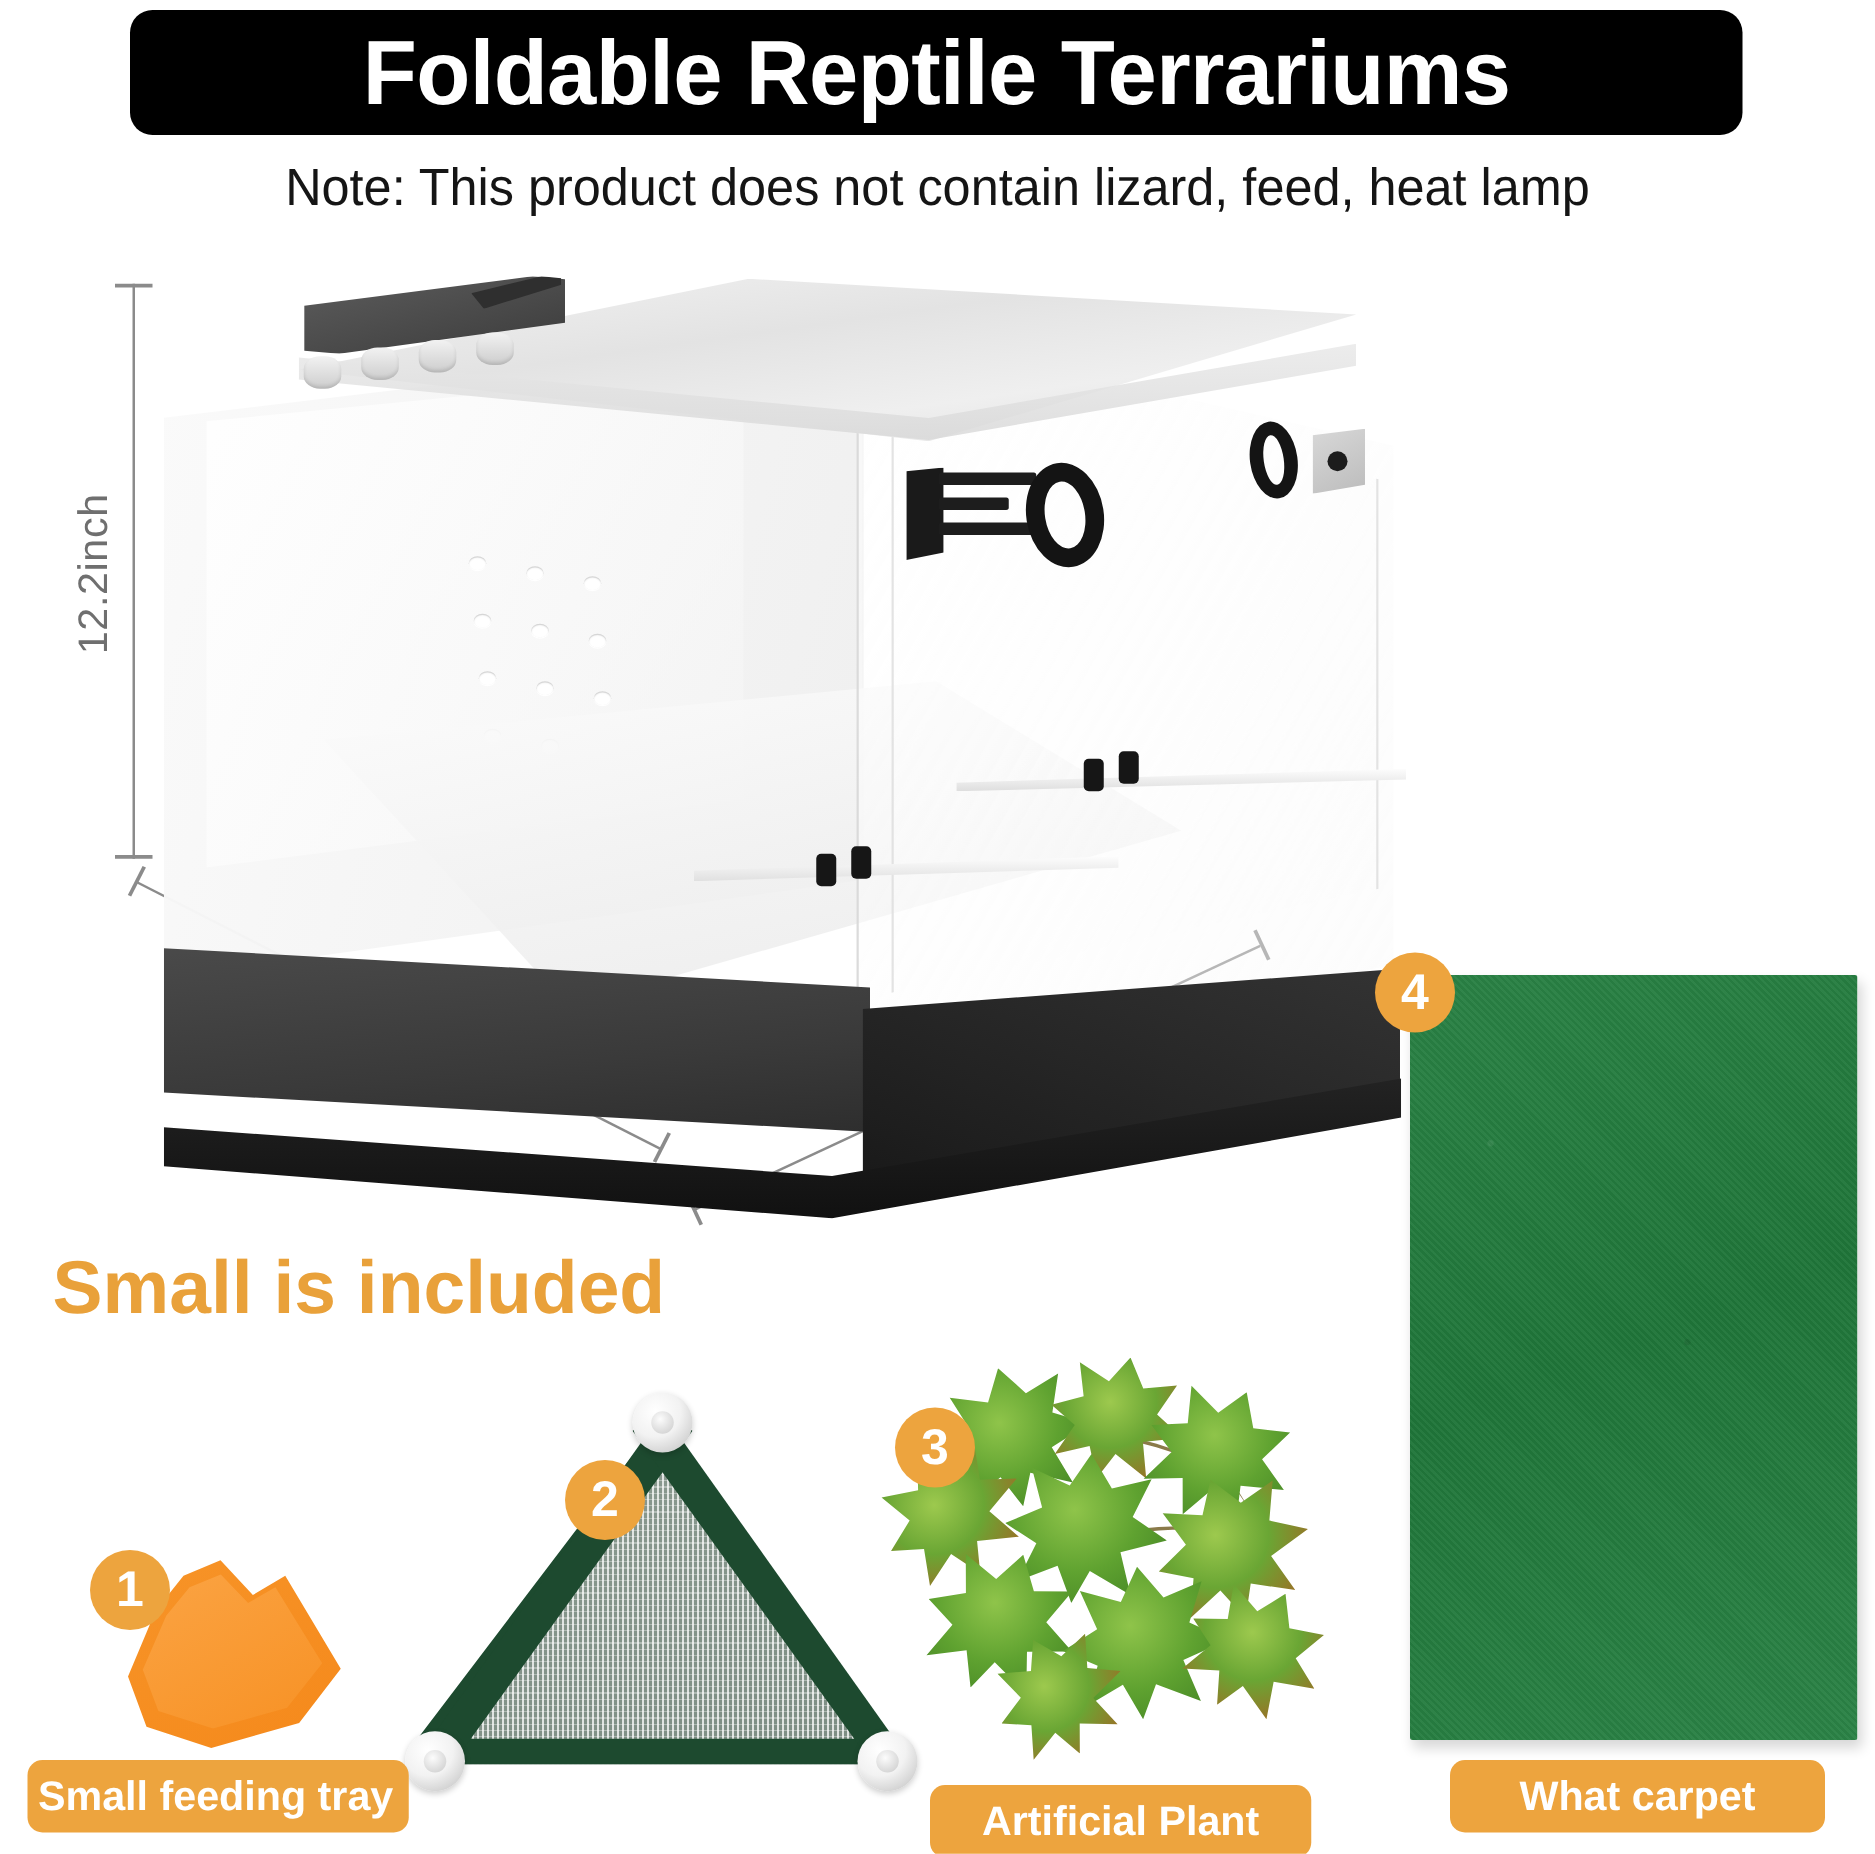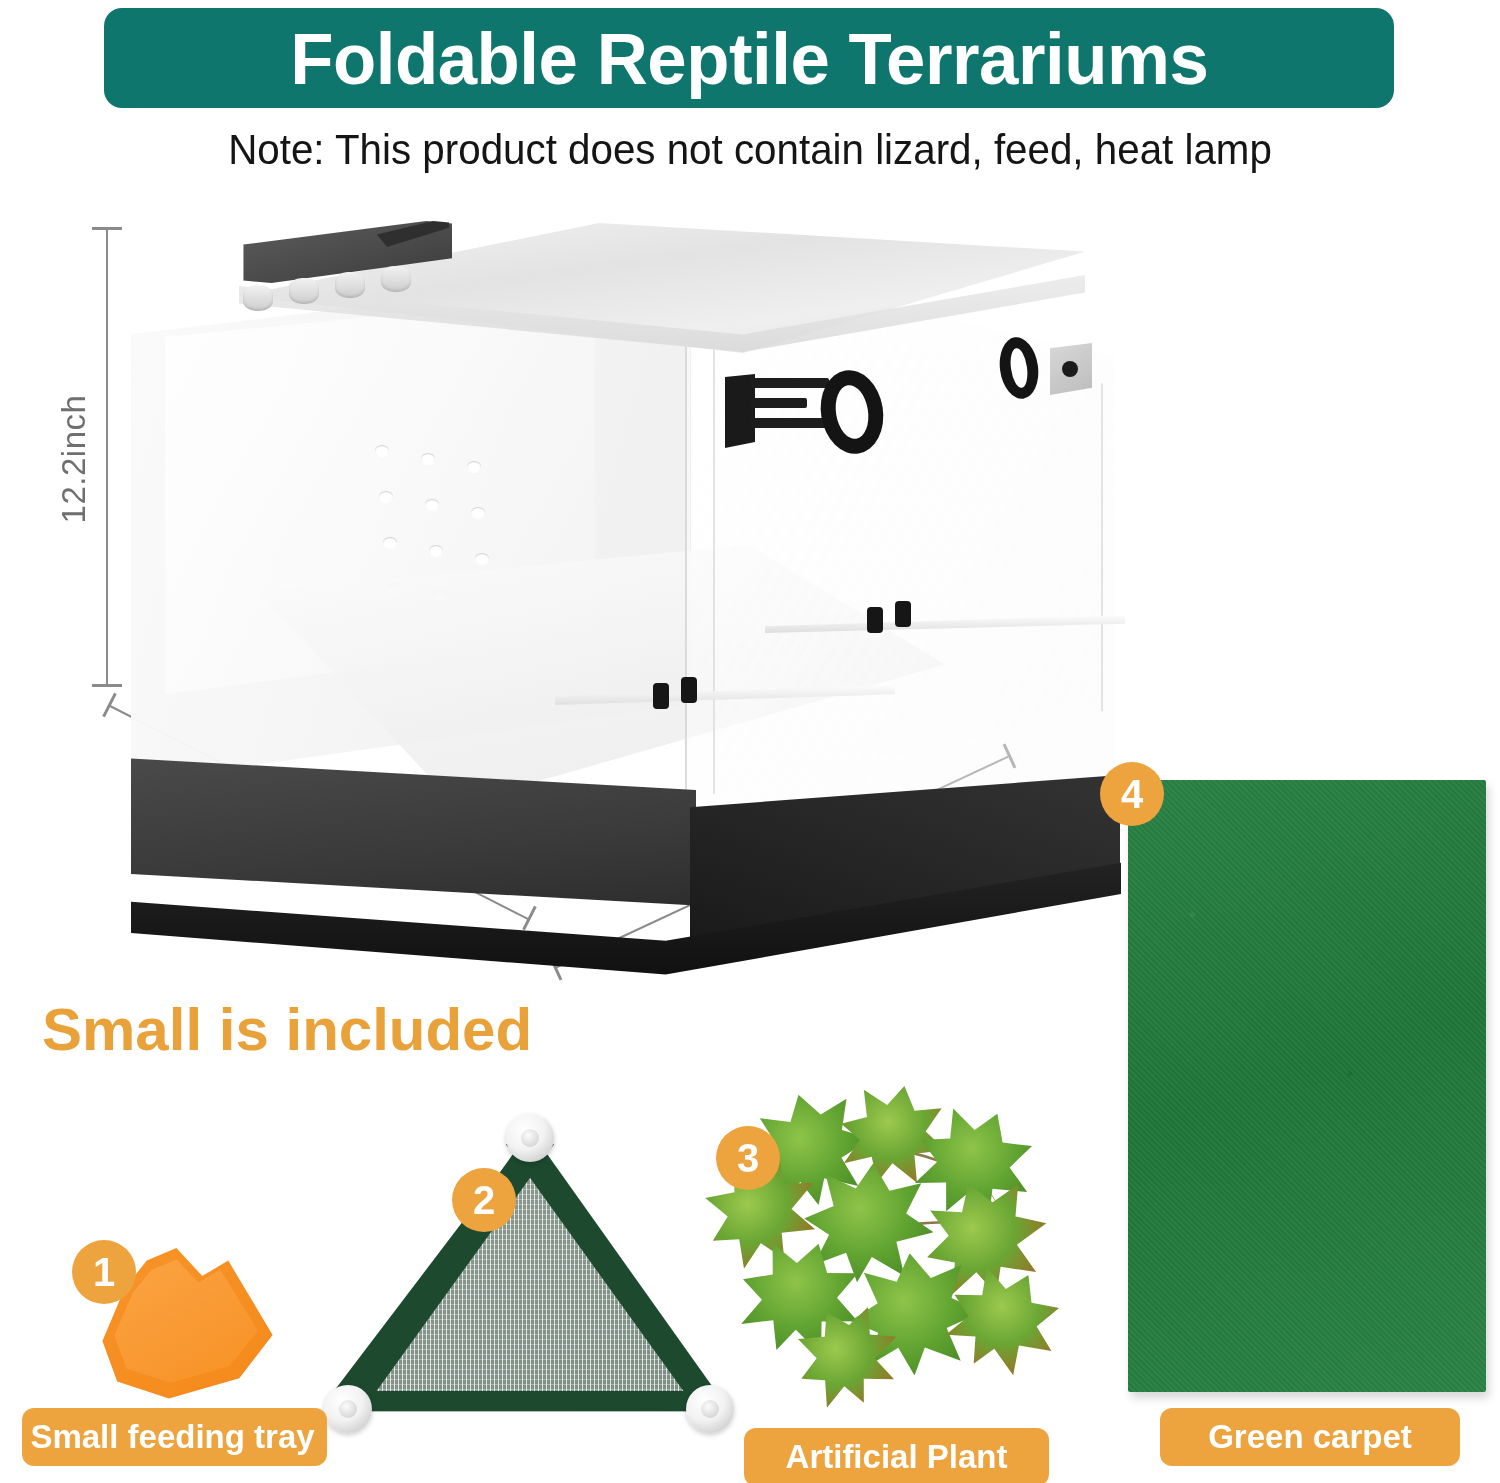--- a/index.html
+++ b/index.html
@@ -8,21 +8,21 @@
     background: #ffffff;
     font-family: "Liberation Sans", sans-serif;
     overflow: hidden;
   }
   #page { position: relative; width: 1500px; height: 1483px; background: #fff; }
 
   
   .title-banner {
     position: absolute; left: 104px; top: 8px;
     width: 1290px; height: 100px;
-    background: #0f766e;
+    background: #000000;
     border-radius: 18px;
     display: flex; align-items: center; justify-content: center;
   }
   .title-banner span {
     color: #ffffff;
     font-size: 73px;
     font-weight: bold;
     letter-spacing: -0.5px;
     white-space: nowrap;
     transform: scaleX(0.97);
@@ -432,15 +432,15 @@
     <div class="leaf rust" style="left:224px; top:96px;  width:124px; height:114px; transform:rotate(-18deg);"></div>
     <div class="leaf" style="left:40px;  top:156px; width:122px; height:114px; transform:rotate(18deg);"></div>
     <div class="leaf" style="left:150px; top:168px; width:132px; height:122px; transform:rotate(-6deg);"></div>
     <div class="leaf rust" style="left:248px; top:184px; width:112px; height:104px; transform:rotate(28deg);"></div>
     <div class="leaf rust" style="left:96px;  top:222px; width:104px; height:98px;  transform:rotate(-26deg);"></div>
   </div>
   <div class="badge" style="left:716px; top:1126px;">3</div>
 
   <div class="pill" style="left:22px;  top:1408px; width:305px;padding-left:12px;">Small feeding tray</div>
   <div class="pill" style="left:744px; top:1408px; width:305px;margin-top:20px;">Artificial Plant</div>
-  <div class="pill" style="left:1160px; top:1408px; width:300px;">Green carpet</div>
+  <div class="pill" style="left:1160px; top:1408px; width:300px;">What carpet</div>
 
 </div>
 
 </body></html>

